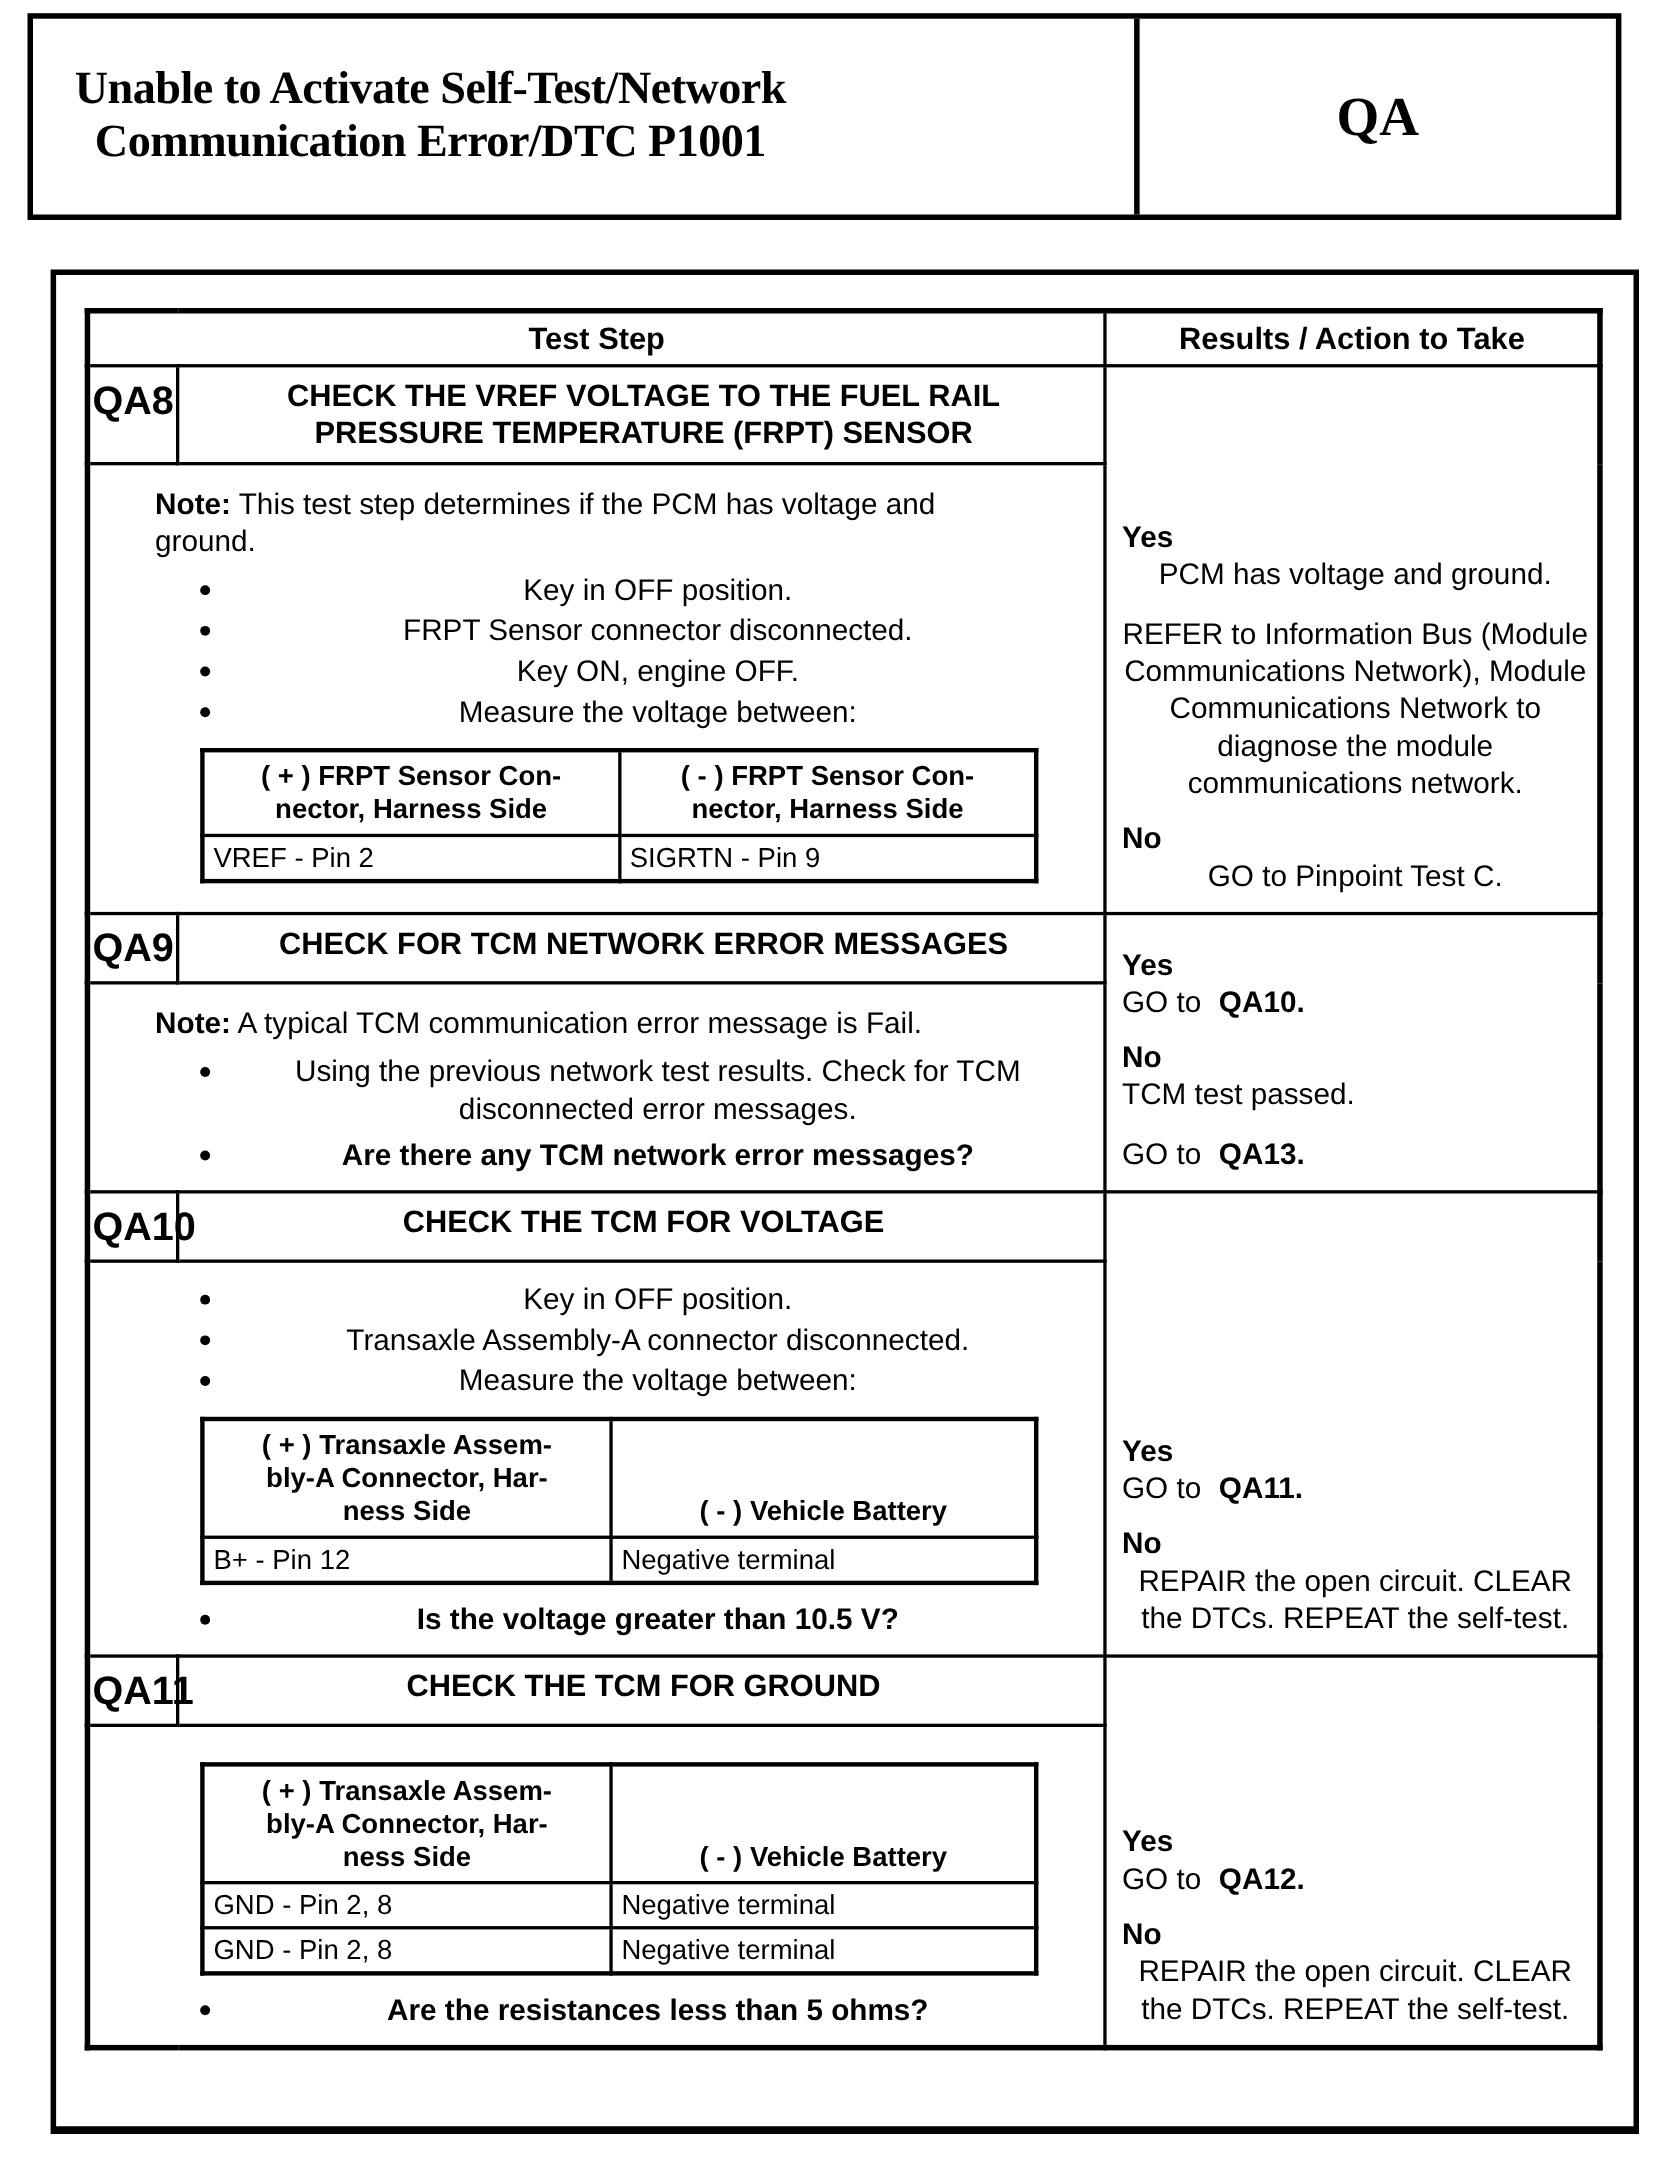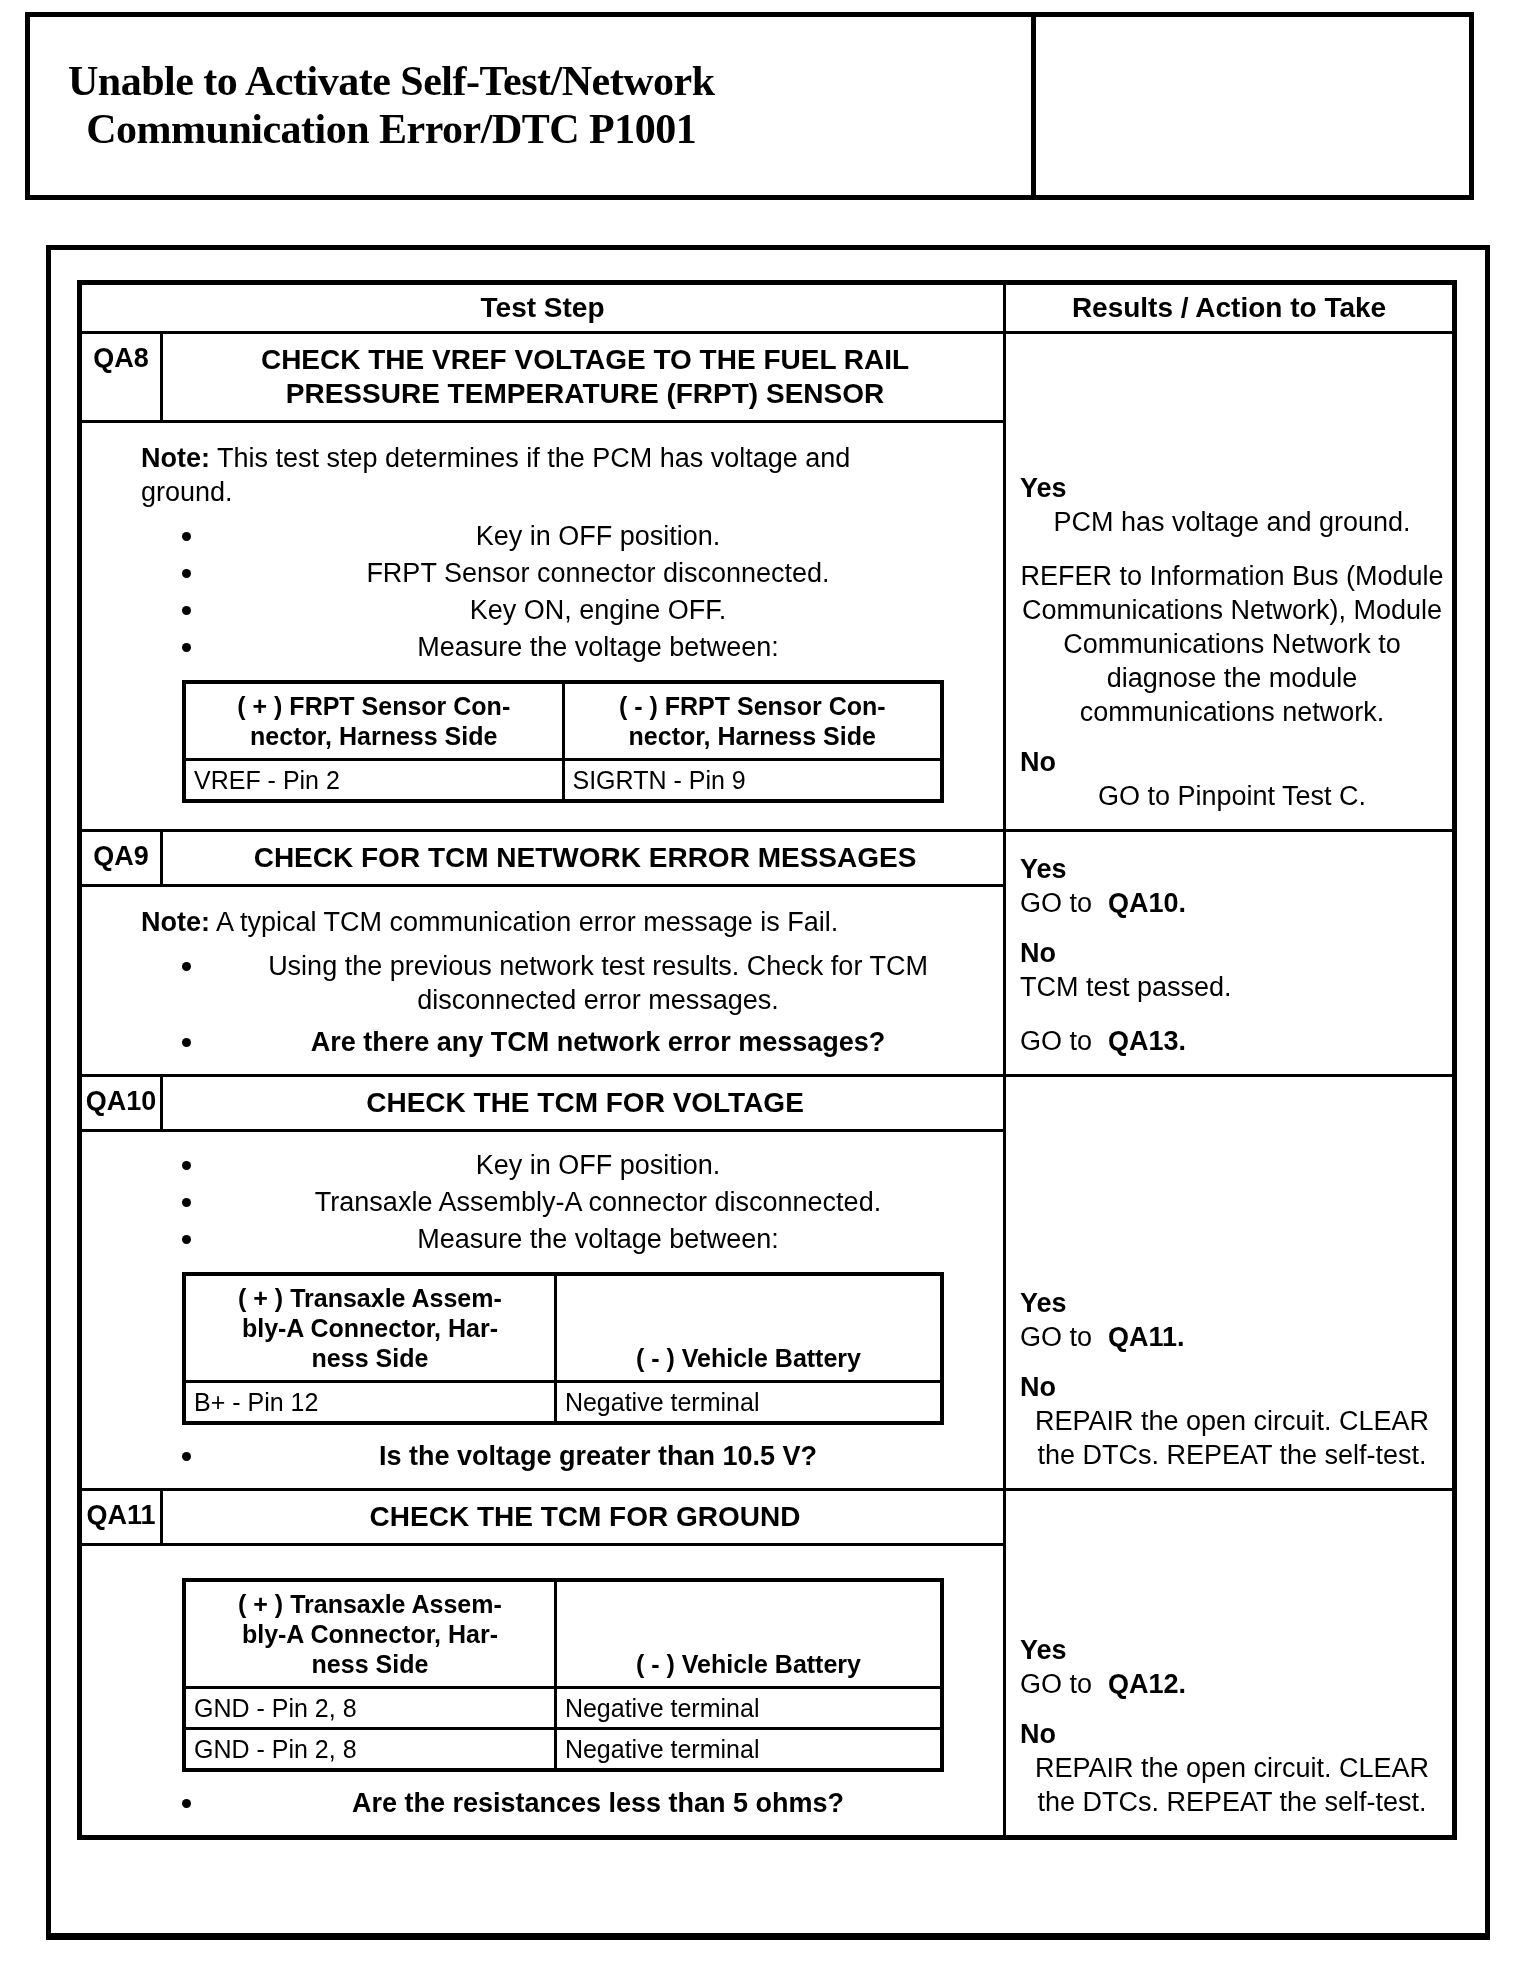--- a/index.html
+++ b/index.html
@@ -58,21 +58,21 @@
   table.diag th, table.diag td { border: 3px solid #000; }
   col.c-code    { width: 82px; }
   col.c-step    { width: 843px; }
   col.c-results { width: 450px; }
 
   thead th {
     font-size: 28px; font-weight: bold;
     text-align: center; padding: 7px 4px;
   }
   td.code {
-    font-size: 27px; font-weight: bold;
+    font-size: 36px; font-weight: bold;
     text-align: center; vertical-align: top;
     padding: 9px 2px;
   }
   td.title {
     font-size: 28px; font-weight: bold;
     padding: 9px 10px 9px 14px;
     line-height: 34px;
     vertical-align: top;
   }
   td.body {
@@ -136,20 +136,23 @@
   .h-t11 { height: 46px; }
   .h-b11 { height: 280px; }
 </style>
 </head>
 <body>
 
 <div class="header-box">
   <div class="header-title-cell">
     <h1 class="pre">Unable to Activate Self-Test/Network
 Communication Error/DTC P1001</h1>
+  </div>
+  <div class="header-code-cell">
+    <div class="code-big">QA</div>
   </div>
 </div>
 
 <div class="main-box">
   <table class="diag">
     <colgroup>
         <col class="c-code">
         <col class="c-step">
         <col class="c-results">
       </colgroup>

